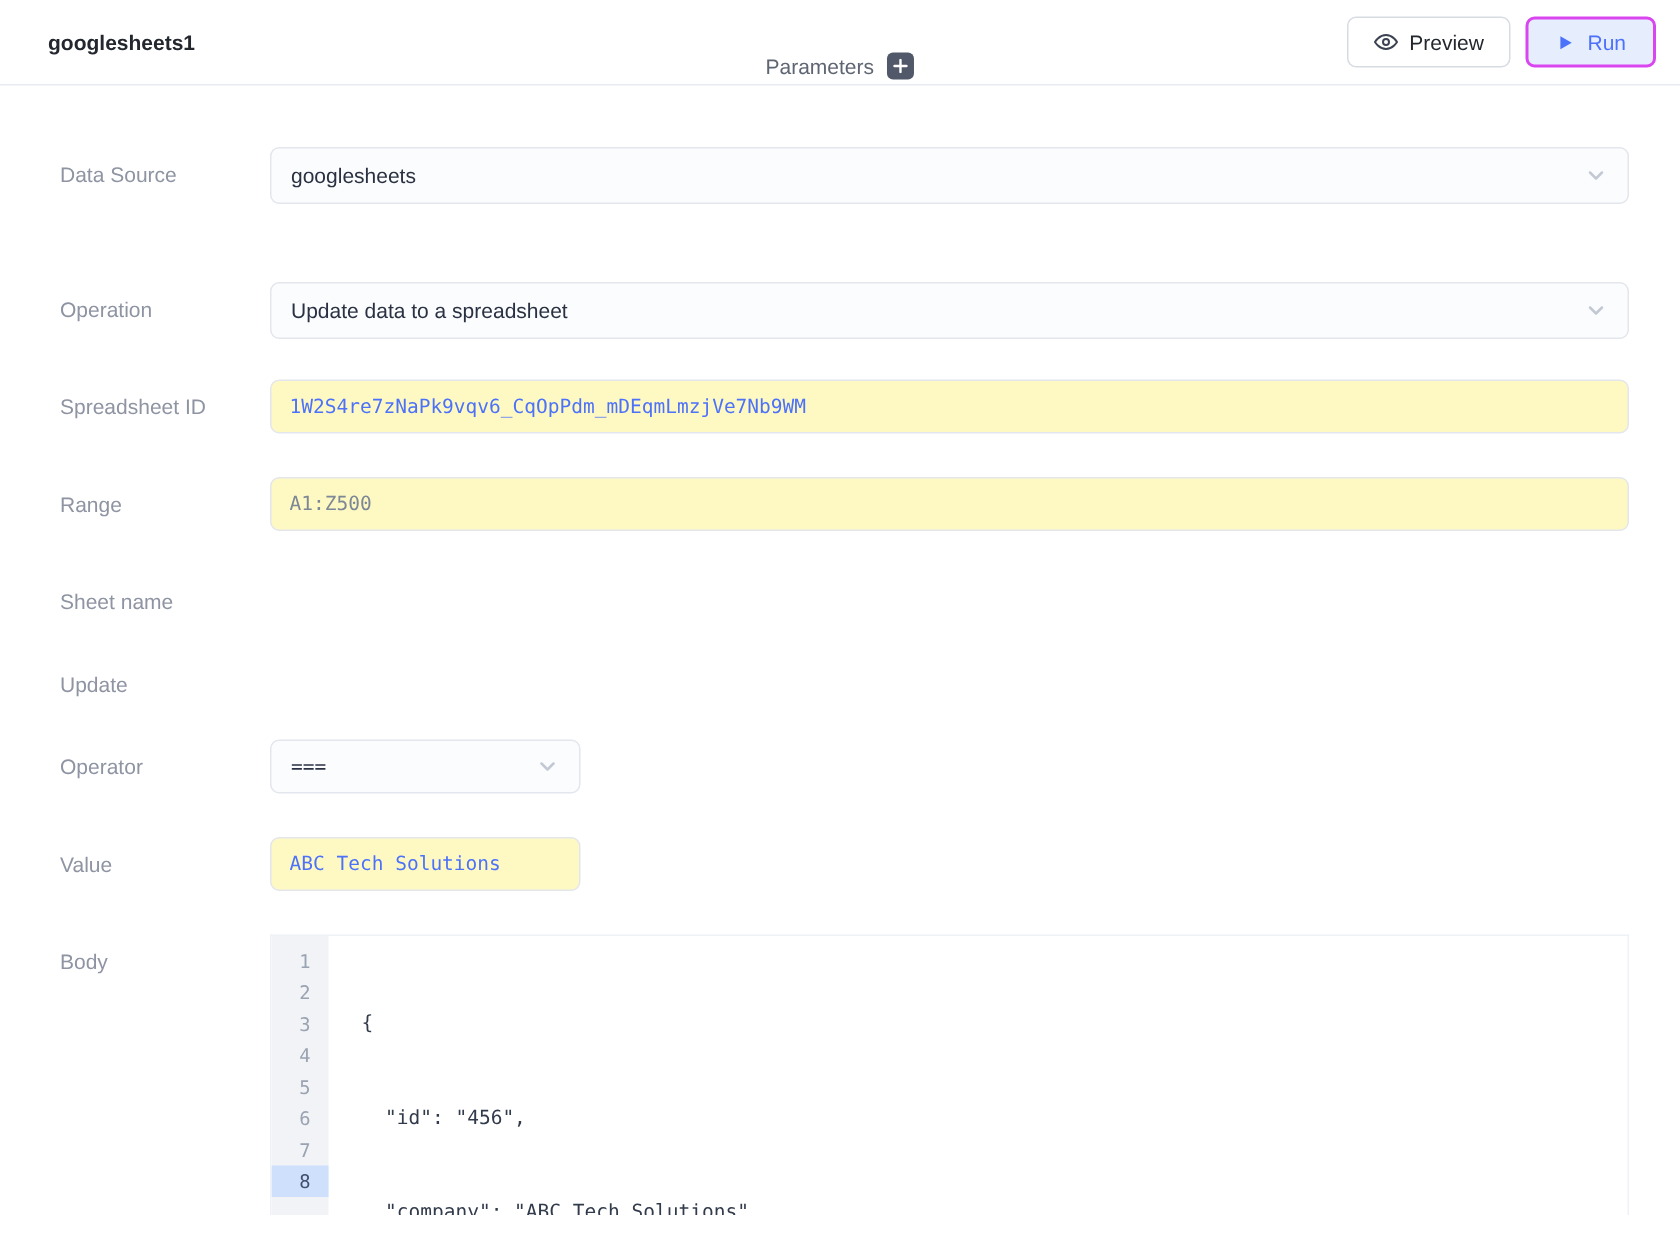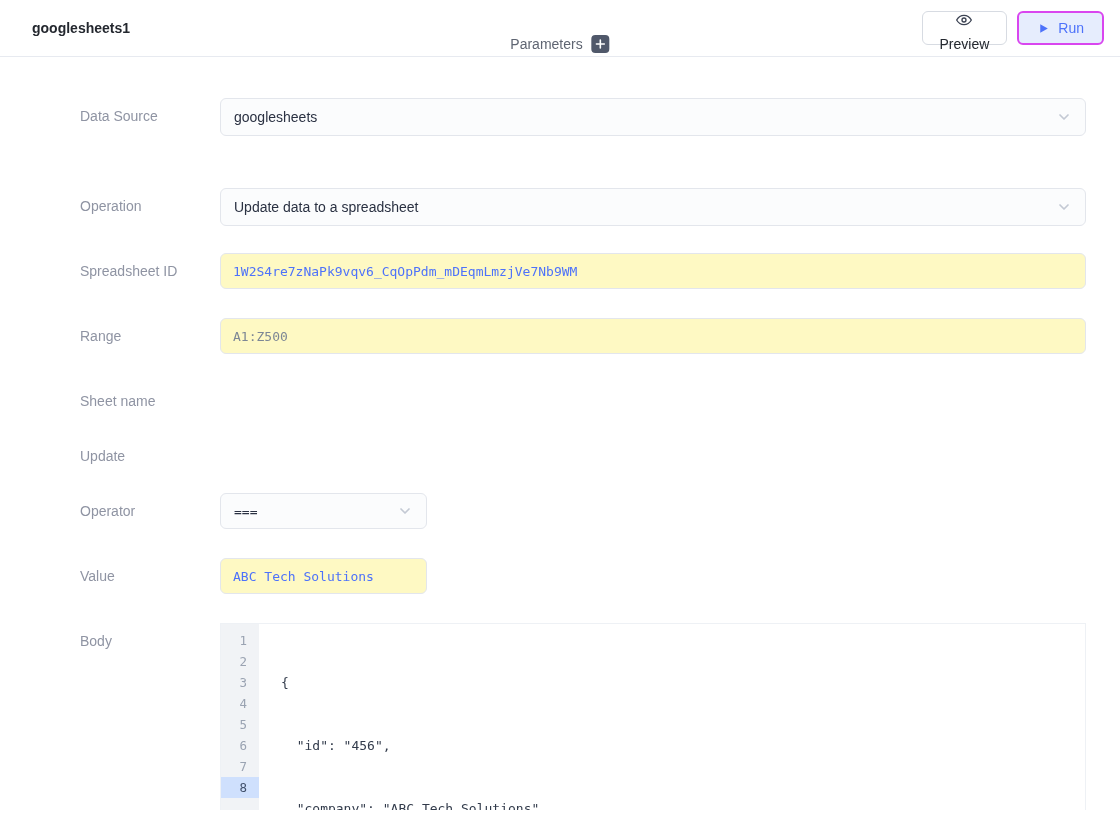--- a/index.html
+++ b/index.html
@@ -27,26 +27,26 @@
     width: 18px; height: 18px; border: none; border-radius: 4px;
     background: #50586a; display: flex; align-items: center; justify-content: center;
     cursor: pointer;
   }
   .actions { margin-left: auto; display: flex; align-items: center; gap: 10px; }
   .btn {
     height: 34px; display: flex; align-items: center; gap: 8px;
     border-radius: 6px; font-size: 14px; cursor: pointer;
     font-family: "Liberation Sans", sans-serif;
   }
-  .btn-preview { background: #fff; border: 1px solid #d7dbe2; color: #23272e; padding: 0 17px; flex-direction: column; }
+  .btn-preview { background: #fff; border: 1px solid #d7dbe2; color: #23272e; padding: 0 17px; }
   .btn-run { background: #e6edfd; border: 2px solid #d946ef; color: #4d72fa; padding: 0 18px; font-weight: 500; }
 
   
   .form { padding: 41px 34px 0 40px; }
-  .row { display: flex; align-items: flex-start; margin-left: 40px; }
+  .row { display: flex; align-items: flex-start; }
   .row-mb-lg { margin-bottom: 52px; }
   .row-mb-md { margin-bottom: 27px; }
   .row-mb-sm { margin-bottom: 29px; }
   .field-label {
     width: 140px; flex-shrink: 0;
     color: #8f94a3; font-size: 14px; padding-top: 10px;
   }
   .field-wrap { flex: 1; min-width: 0; }
 
   .select {

